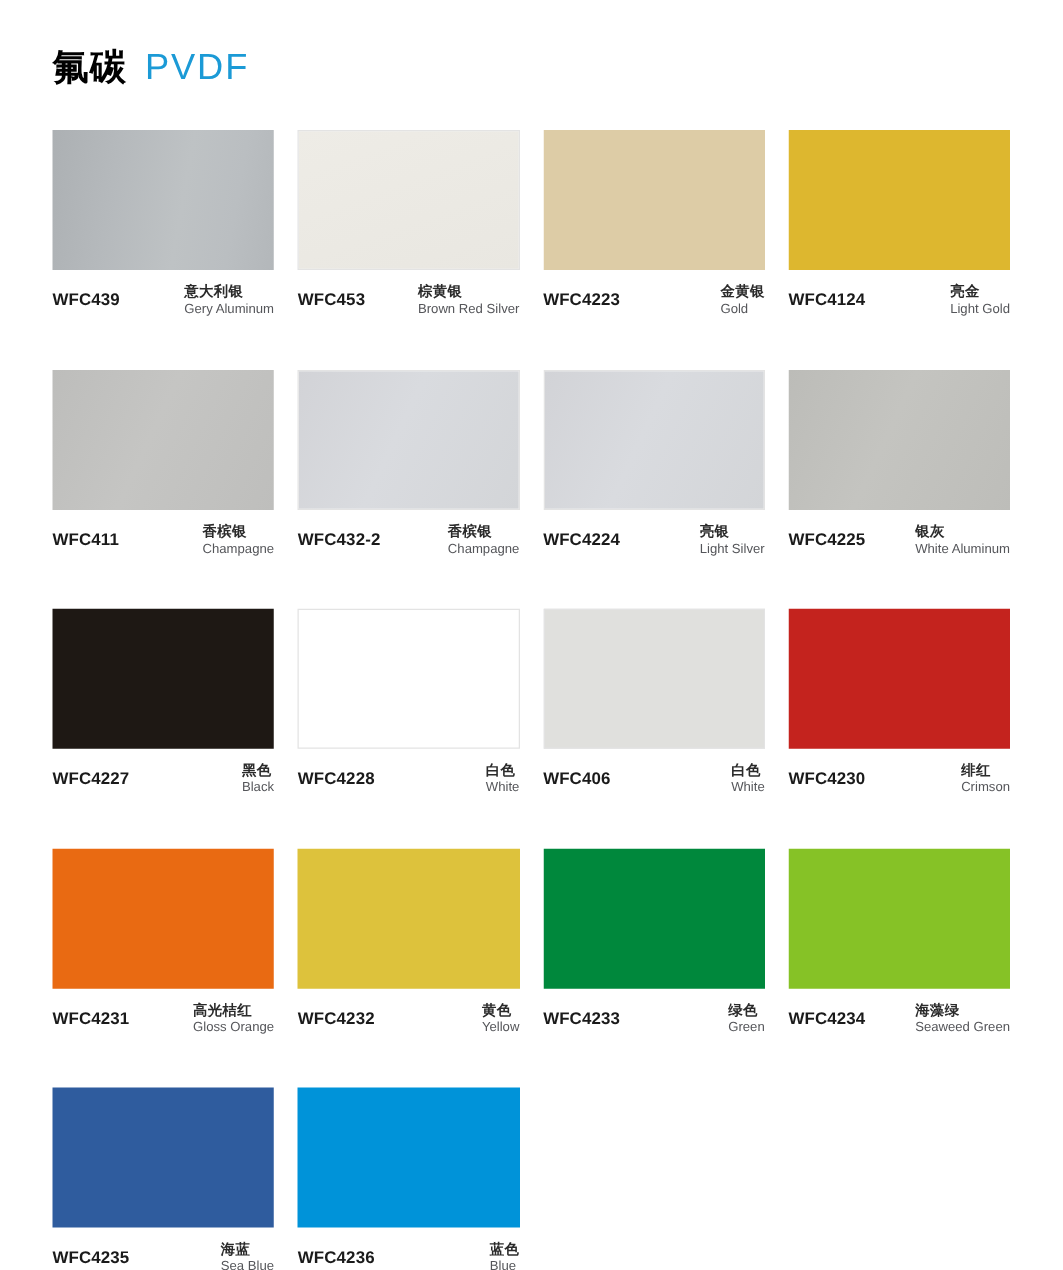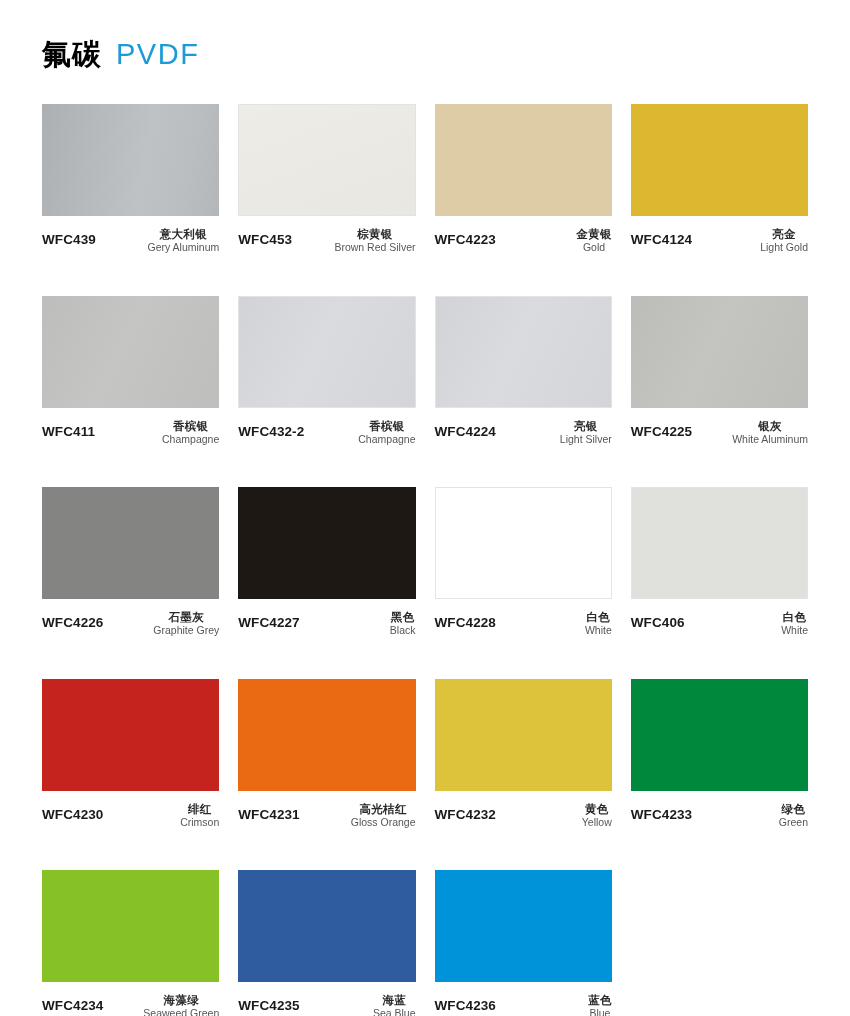--- a/index.html
+++ b/index.html
@@ -79,21 +79,21 @@
   }
   .code {
     font-size: 13.5px;
     font-weight: bold;
     color: #1a1a1a;
     letter-spacing: 0.1px;
     white-space: nowrap;
     padding-top: 5px;
   }
   .names {
-    text-align: center;
+    text-align: left;
     white-space: nowrap;
   }
   .name-cn {
     font-size: 11.5px;
     font-weight: bold;
     color: #2b2b2b;
     line-height: 1.25;
     letter-spacing: 0.3px;
   }
   .name-en {
@@ -187,30 +187,20 @@
         <div class="swatch" style="background: linear-gradient(115deg, rgb(188, 188, 184) 0%, rgb(196, 196, 192) 45%, rgb(189, 189, 185) 100%);"></div>
         <div class="caption">
           <div class="code">WFC4225</div>
           <div class="names">
             <div class="name-cn">银灰</div>
             <div class="name-en">White Aluminum</div>
           </div>
         </div>
       </div>
       <div class="cell">
-        <div class="swatch" style="background: rgb(132, 132, 131);"></div>
-        <div class="caption">
-          <div class="code">WFC4226</div>
-          <div class="names">
-            <div class="name-cn">石墨灰</div>
-            <div class="name-en">Graphite Grey</div>
-          </div>
-        </div>
-      </div>
-      <div class="cell">
         <div class="swatch" style="background: rgb(30, 24, 20);"></div>
         <div class="caption">
           <div class="code">WFC4227</div>
           <div class="names">
             <div class="name-cn">黑色</div>
             <div class="name-en">Black</div>
           </div>
         </div>
       </div>
       <div class="cell">

